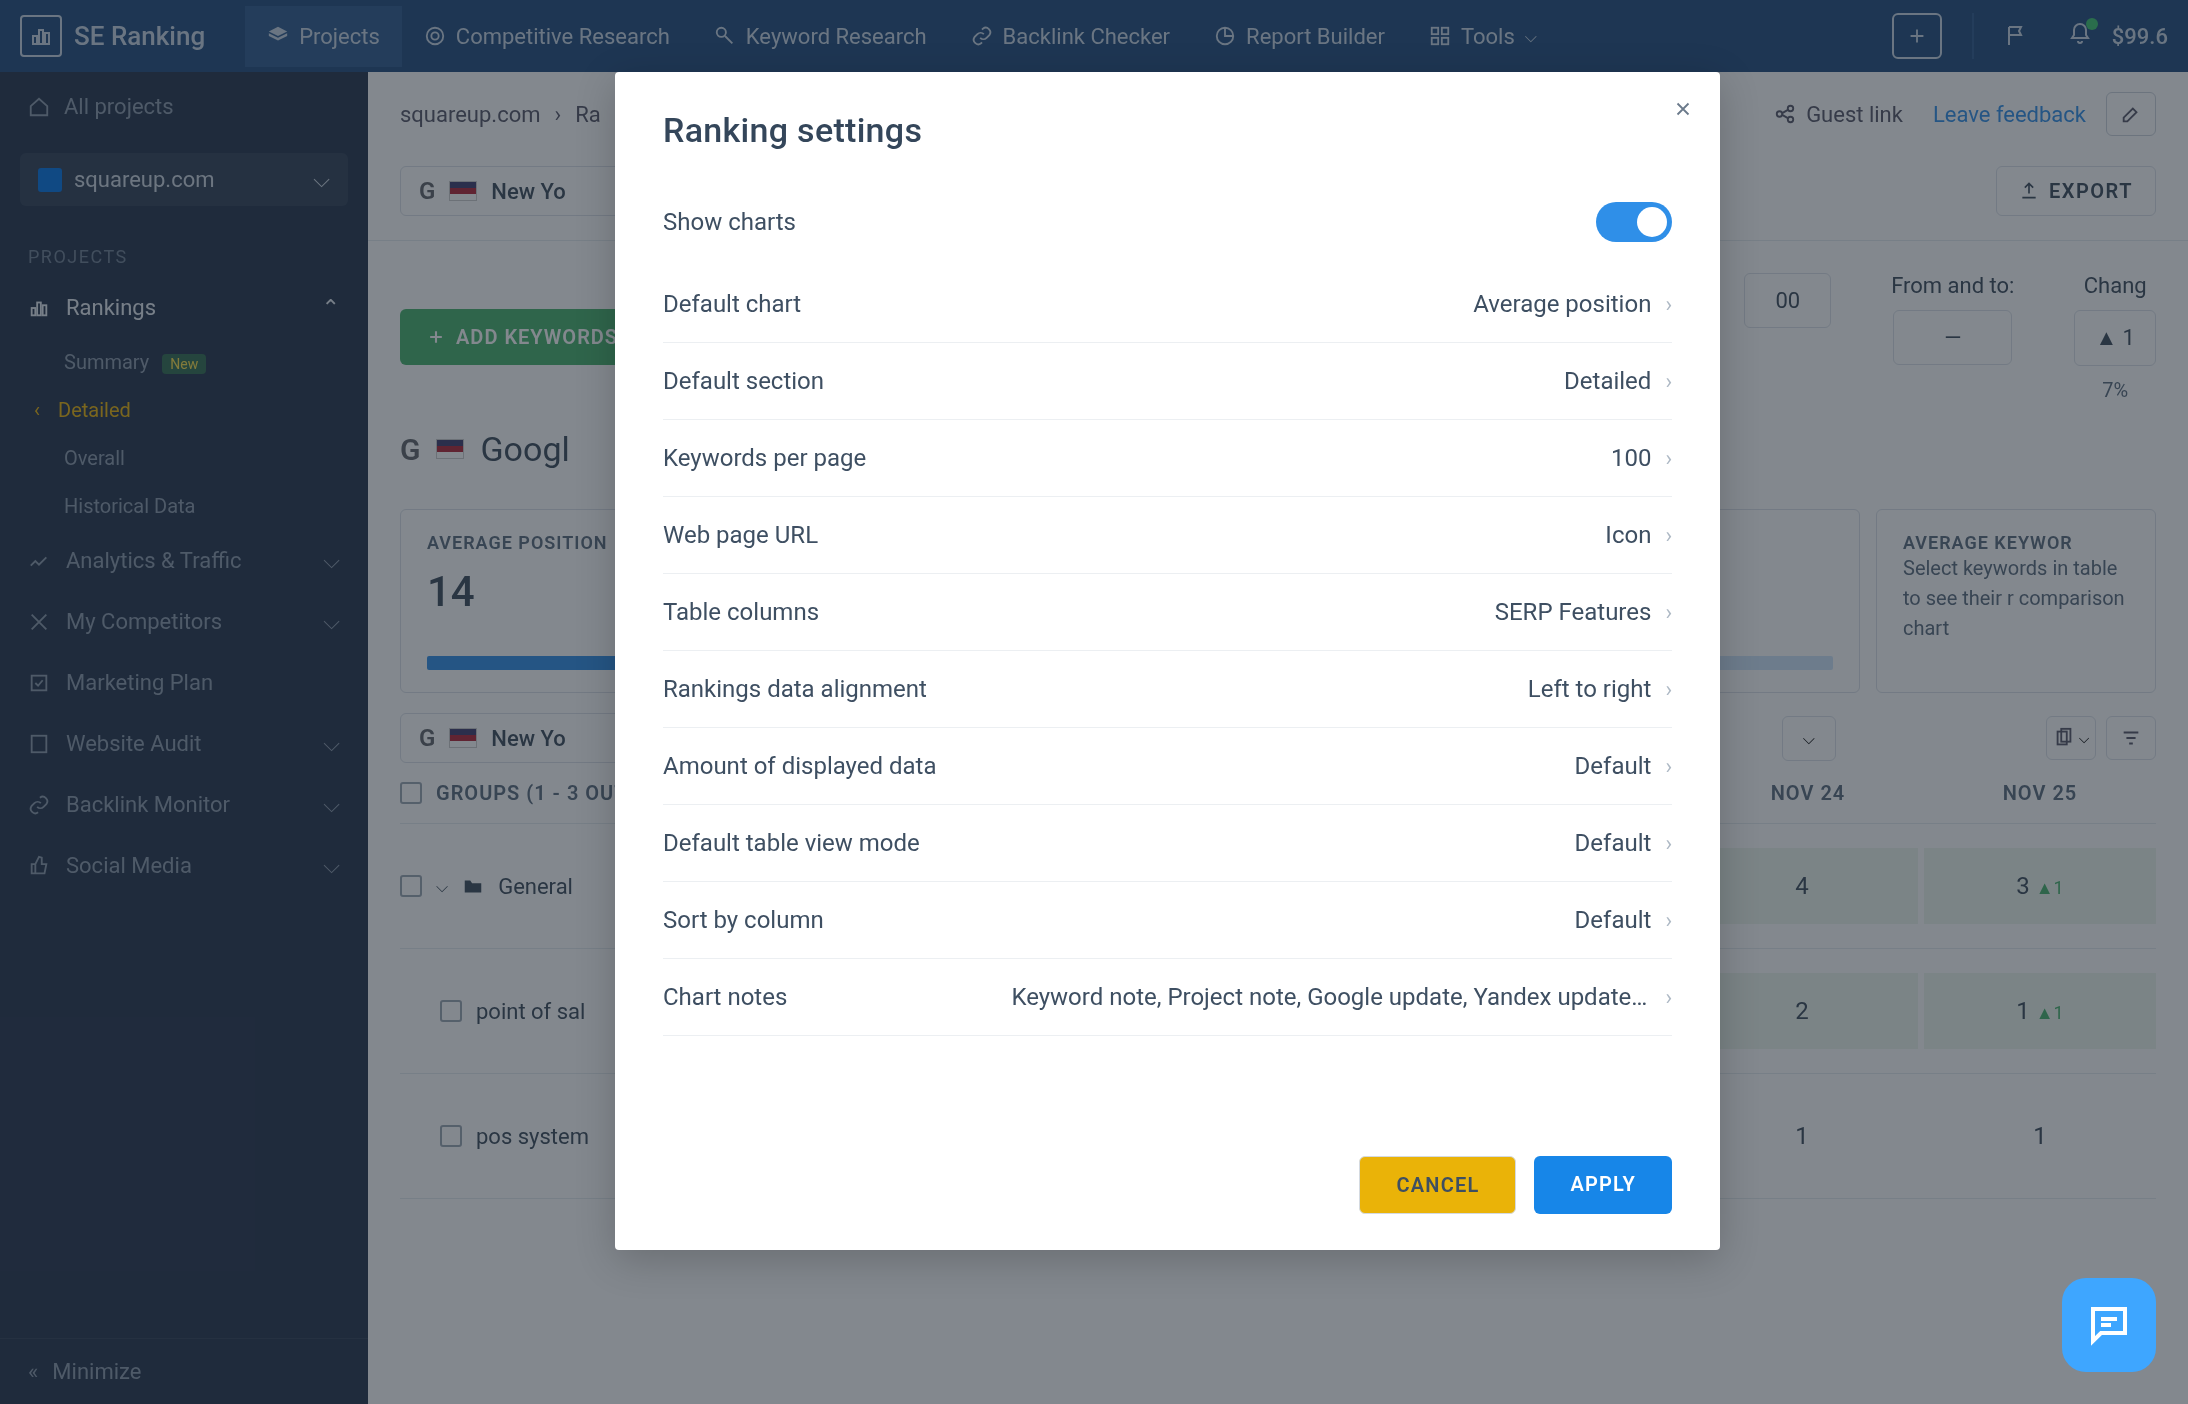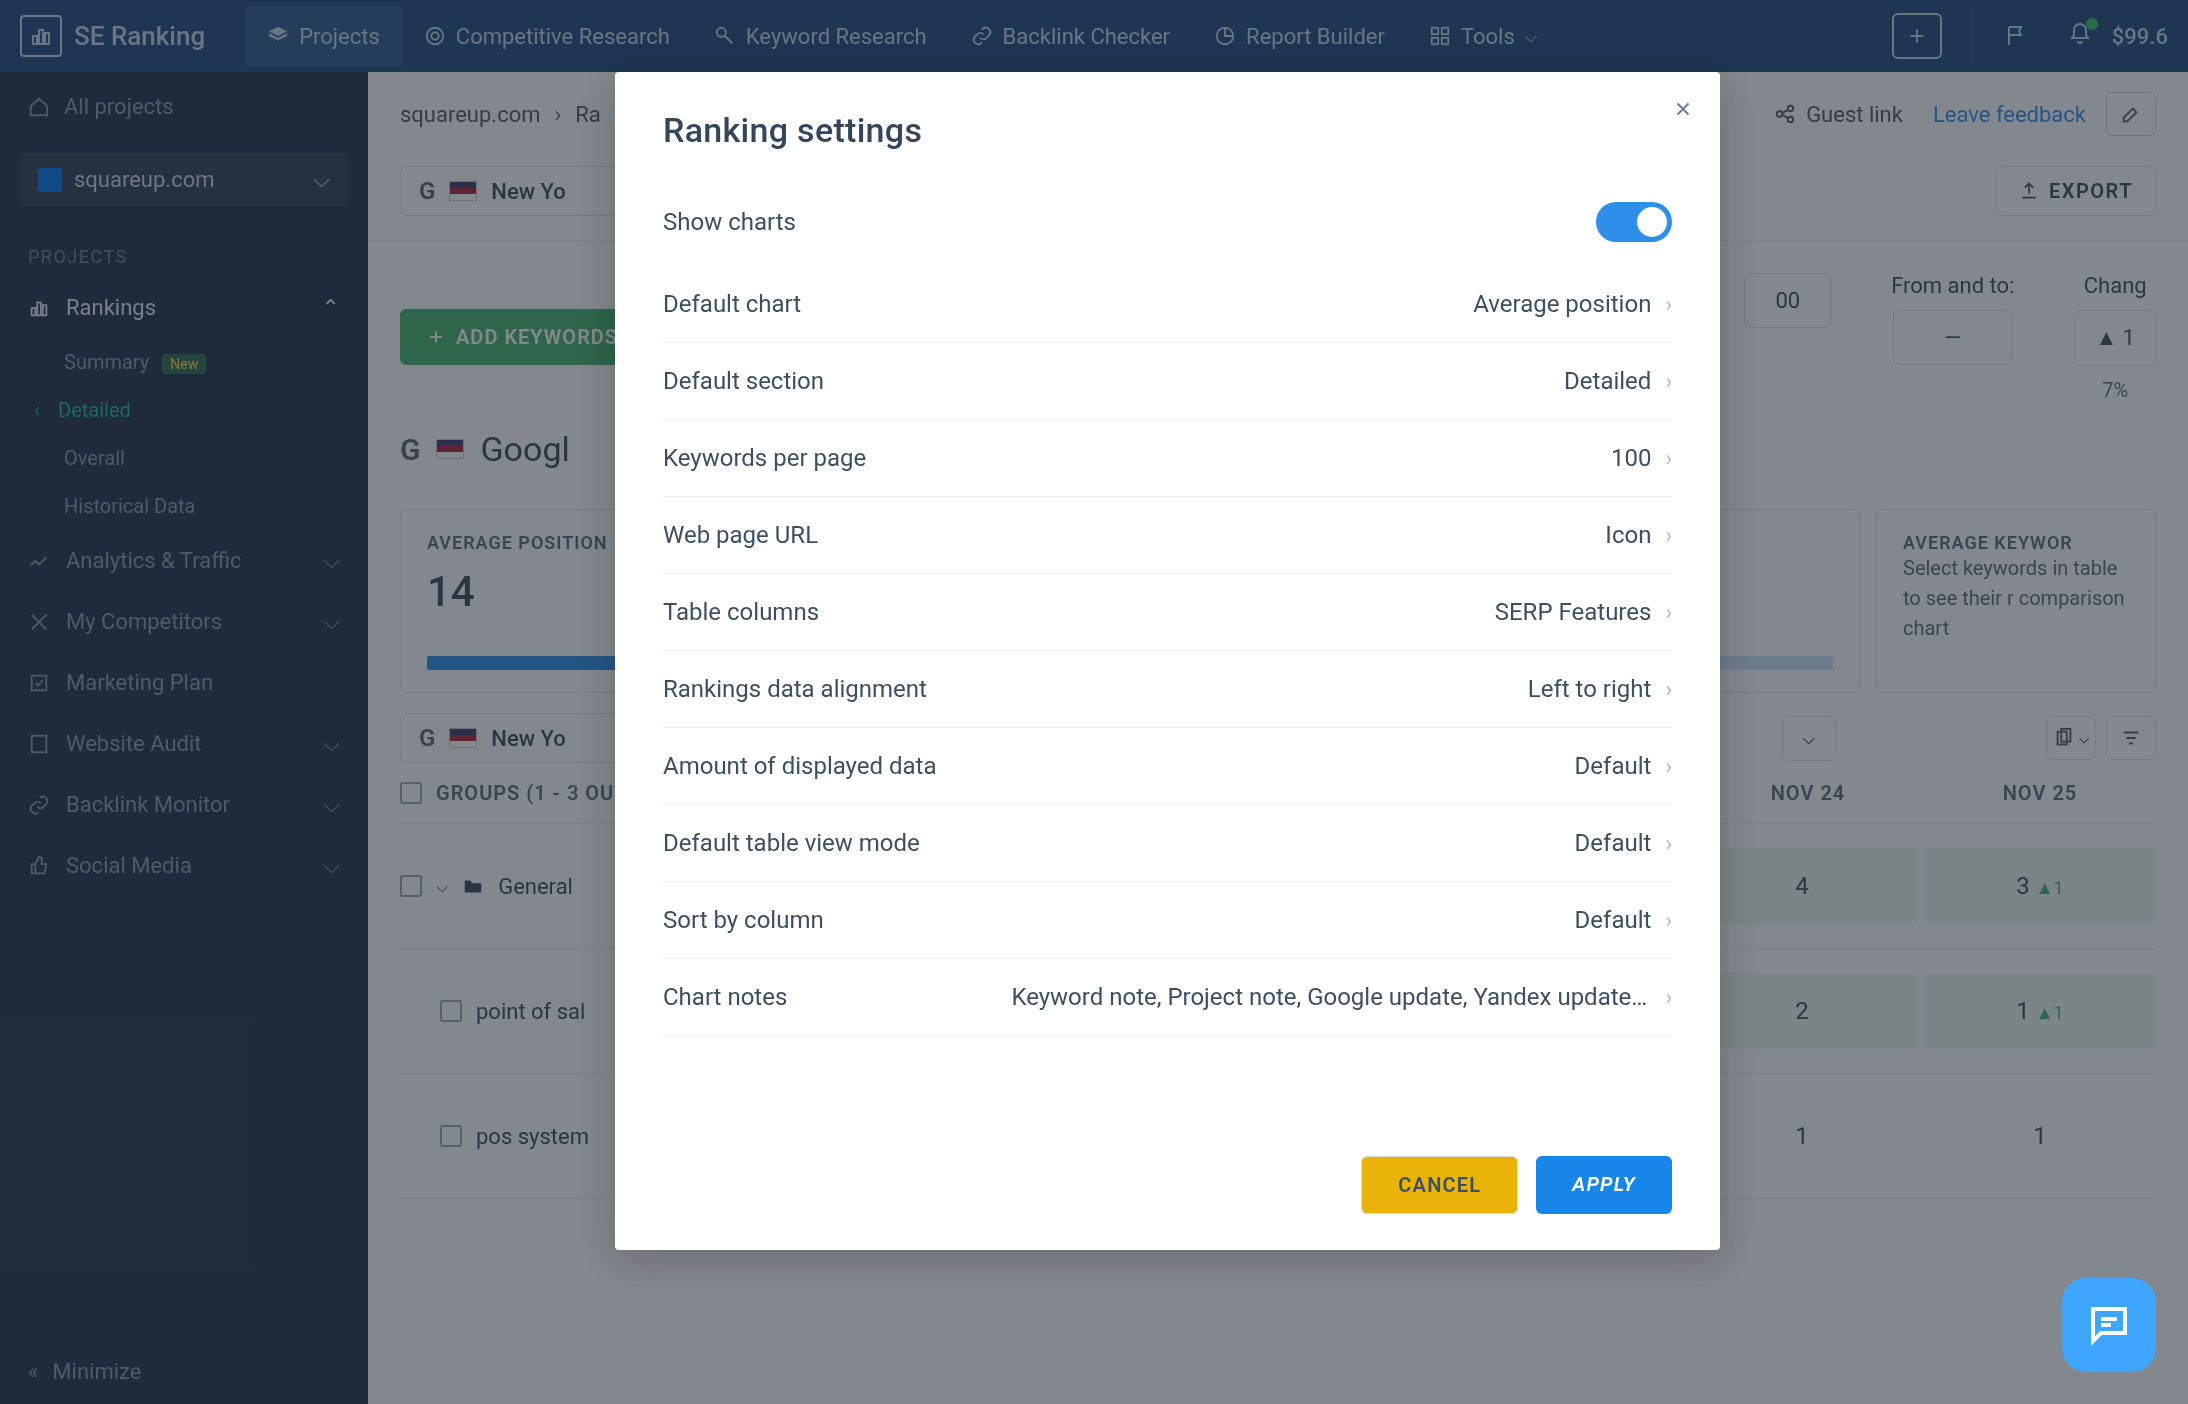--- a/index.html
+++ b/index.html
@@ -88,21 +88,21 @@
 .modal .chev-right { color: #aeb9c5; font-size: 22px; }
 .modal .toggle { width: 76px; height: 40px; border-radius: 20px; position: relative; cursor: pointer; }
 .modal .toggle.on { background: #2f8fe8; }
 .modal .toggle.off { background: #d4dae1; }
 .modal .toggle .knob { width: 30px; height: 30px; background: #fff; border-radius: 50%; position: absolute; top: 5px; }
 .modal .toggle.on .knob { right: 5px; }
 .modal .toggle.off .knob { left: 5px; }
 .modal .modal-footer { display: flex; justify-content: flex-end; gap: 18px; padding: 120px 0 36px; }
 .modal .btn { padding: 16px 36px; border-radius: 6px; font-size: 20px; letter-spacing: 1.2px; font-weight: 600; cursor: pointer; }
 .modal .btn.cancel { background: #eab308; border: 1px solid #d4dae1; color: #3e4f62; }
-.modal .btn.apply { background: #1786e8; color: #fff; font-style: italic; }
+.modal .btn.apply { background: #1786e8; color: #fff; }
 
 
 .chat-widget { position: absolute; right: 32px; bottom: 32px; width: 94px; height: 94px; background: #3ea6ff; border-radius: 24px; display: flex; align-items: center; justify-content: center; }
 .chat-widget svg { width: 48px; height: 48px; }
 
 .icon-svg { width: 22px; height: 22px; fill: currentColor; }
 </style>
 </head>
 <body>
 
@@ -198,21 +198,21 @@
         <rect x="10" y="6" width="4" height="14" fill="none" stroke="#e5ebf2" stroke-width="2"></rect>
         <rect x="16" y="9" width="4" height="11" fill="none" stroke="#e5ebf2" stroke-width="2"></rect>
       </svg>
     <span>Rankings</span>
     <span class="chevron">⌃</span>
   </div>
   <div class="sub-item">
     <span>Summary</span>
     <span class="new-badge">New</span>
   </div>
-  <div class="sub-item" style="color:#14b8a6;">
+  <div class="sub-item" style="color:#eab308;">
     <span style="margin-left:-30px;margin-right:18px;">‹</span><span>Detailed</span>
   </div>
   <div class="sub-item"><span>Overall</span></div>
   <div class="sub-item"><span>Historical Data</span></div>
 
   <div class="side-item">
     <svg viewBox="0 0 24 24" width="22" height="22">
         <path d="M3 17l5-5 4 4 8-8" fill="none" stroke="#8b99ab" stroke-width="2"></path>
       </svg>
     <span>Analytics &amp; Traffic</span>

